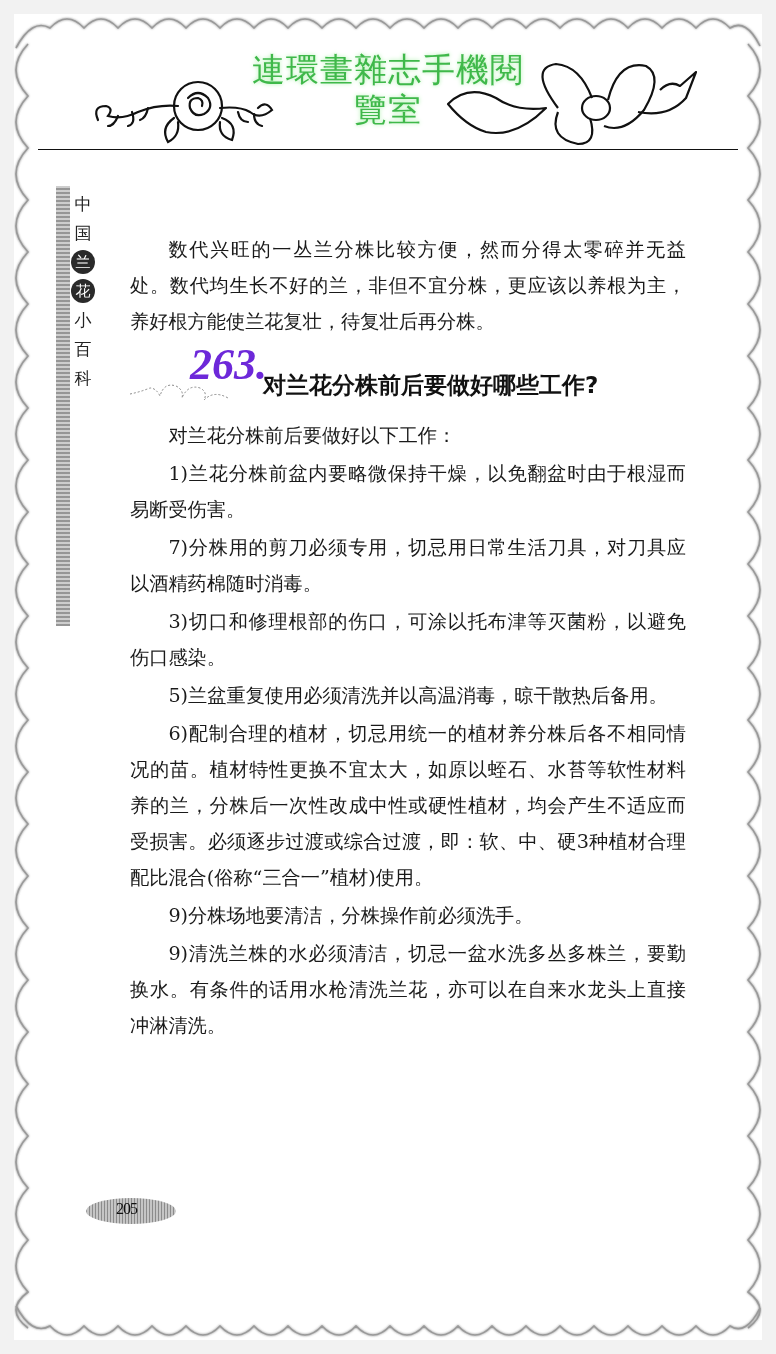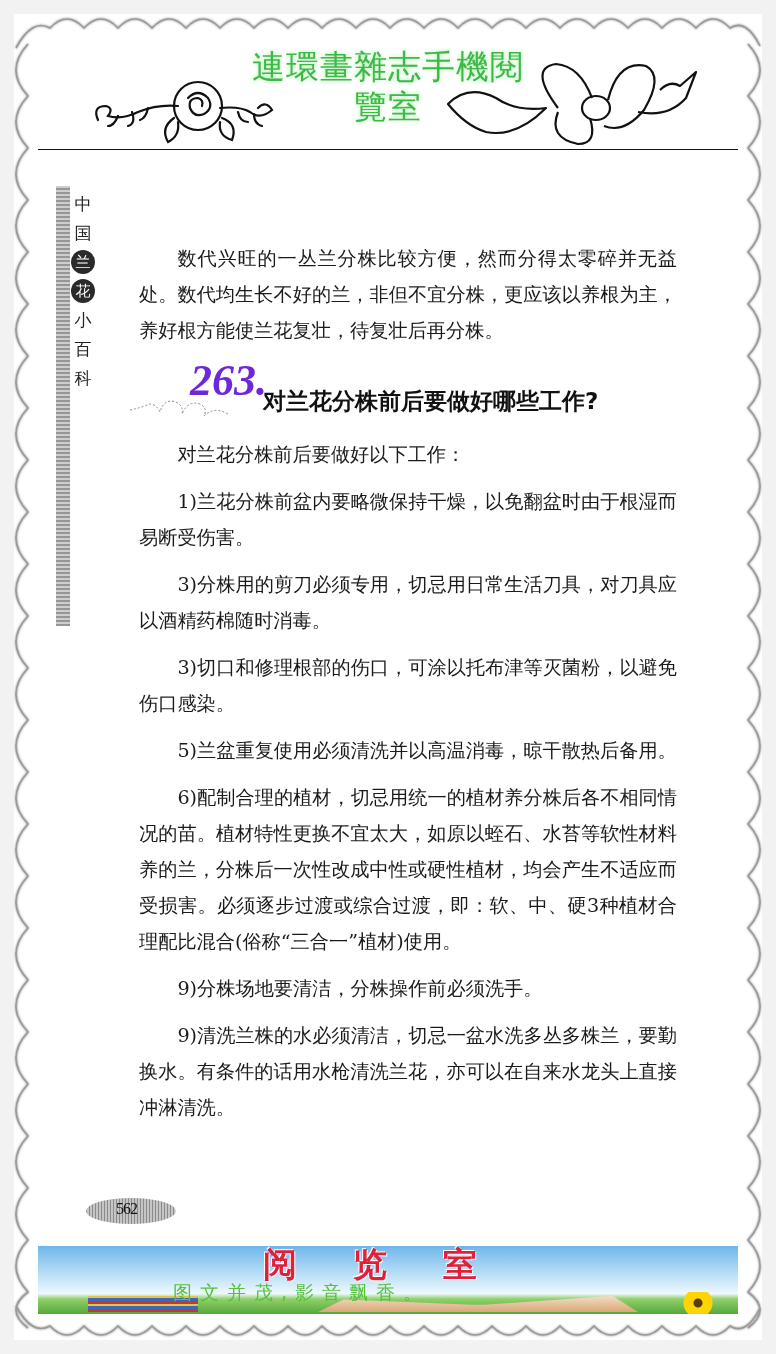--- a/index.html
+++ b/index.html
@@ -25,21 +25,21 @@
     .header {
       position: absolute; left: 0; top: 0; width: 700px; height: 112px;
     }
     .header-rule {
       position: absolute; left: 0; top: 111px; width: 700px; height: 1px; background: #111;
     }
     .header-title {
       position: absolute; left: 160px; top: 12px; width: 380px;
       text-align: center;
       color: #3fb84a;
-      font-family: Liberation Mono, monospace;
+      font-family: Liberation Serif, serif;
       font-size: 33px;
       line-height: 40px;
       text-shadow: 0 0 4px #a8f0a8;
       letter-spacing: 1px;
     }
     .deco-vine { position: absolute; left: 50px; top: 20px; }
     .deco-bow { position: absolute; left: 400px; top: 20px; }
 
     
     .side-strip {
@@ -63,21 +63,21 @@
       margin: 2px 0 3px;
       font-size: 15px;
     }
 
     
     .content {
       position: absolute; left: 90px; top: 192px; width: 560px;
       font-size: 19.2px; color: #1a1a1a;
       line-height: 36px;
     }
-    .content p { margin: 11px; text-indent: 2em; text-align: justify; }
+    .content p { margin: 2px; text-indent: 2em; text-align: justify; }
     .q-heading {
       position: relative;
       height: 66px;
       margin: 4px 0 8px 0;
     }
     .q-num {
       position: absolute; left: 62px; top: -4px;
       font-family: "Liberation Serif", "DejaVu Serif", serif;
       font-weight: bold; font-style: italic;
       font-size: 44px; color: #6d28d9; line-height: 50px;
@@ -213,34 +213,27 @@
       <span class="q-title">对兰花分株前后要做好哪些工作?</span>
       <svg class="q-swirl" width="110" height="22" viewBox="0 0 110 22">
         <g fill="none" stroke="#888" stroke-width="1" stroke-dasharray="2 2">
           <path d="M2,14 q10,-2 20,-6 q6,0 10,8 q4,-14 16,-10 q8,4 6,12 q6,-14 18,-10 q8,4 4,12 q10,-10 24,-2"></path>
         </g>
       </svg>
     </div>
 
     <p>对兰花分株前后要做好以下工作：</p>
     <p>1)兰花分株前盆内要略微保持干燥，以免翻盆时由于根湿而易断受伤害。</p>
-    <p>3)分株用的剪刀必须专用，切忌用日常生活刀具，对刀具应以酒精药棉随时消毒。</p>
+    <p>7)分株用的剪刀必须专用，切忌用日常生活刀具，对刀具应以酒精药棉随时消毒。</p>
     <p>3)切口和修理根部的伤口，可涂以托布津等灭菌粉，以避免伤口感染。</p>
     <p>5)兰盆重复使用必须清洗并以高温消毒，晾干散热后备用。</p>
     <p>6)配制合理的植材，切忌用统一的植材养分株后各不相同情况的苗。植材特性更换不宜太大，如原以蛭石、水苔等软性材料养的兰，分株后一次性改成中性或硬性植材，均会产生不适应而受损害。必须逐步过渡或综合过渡，即：软、中、硬3种植材合理配比混合(俗称“三合一”植材)使用。</p>
     <p>9)分株场地要清洁，分株操作前必须洗手。</p>
     <p>9)清洗兰株的水必须清洁，切忌一盆水洗多丛多株兰，要勤换水。有条件的话用水枪清洗兰花，亦可以在自来水龙头上直接冲淋清洗。</p>
   </div>
 
   <div class="page-num">
     <div class="page-num-bg"></div>
-    <span class="page-num-text">562</span>
-  </div>
-
-  <div class="banner">
-    <div class="banner-books"></div>
-    <div class="banner-book-open"></div>
-    <div class="banner-flower"></div>
-    <div class="banner-title">阅览室</div>
-    <div class="banner-sub">图文并茂,影音飘香。</div>
-  </div>
+    <span class="page-num-text">205</span>
+  </div>
+
 
 </div>
 
 </body></html>

